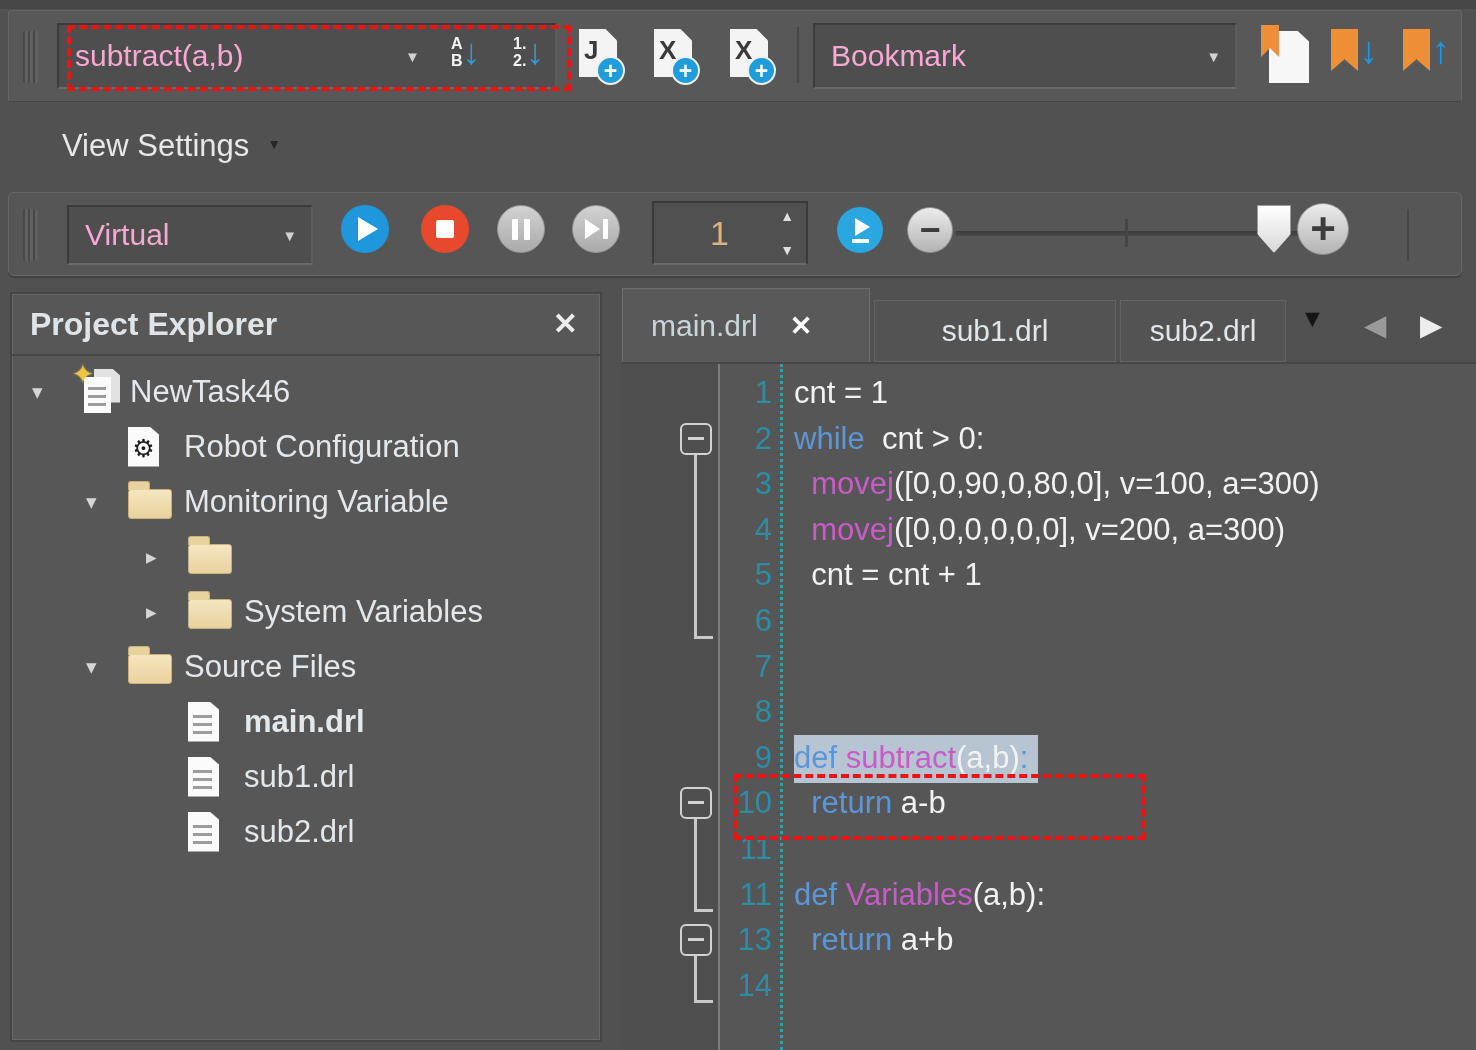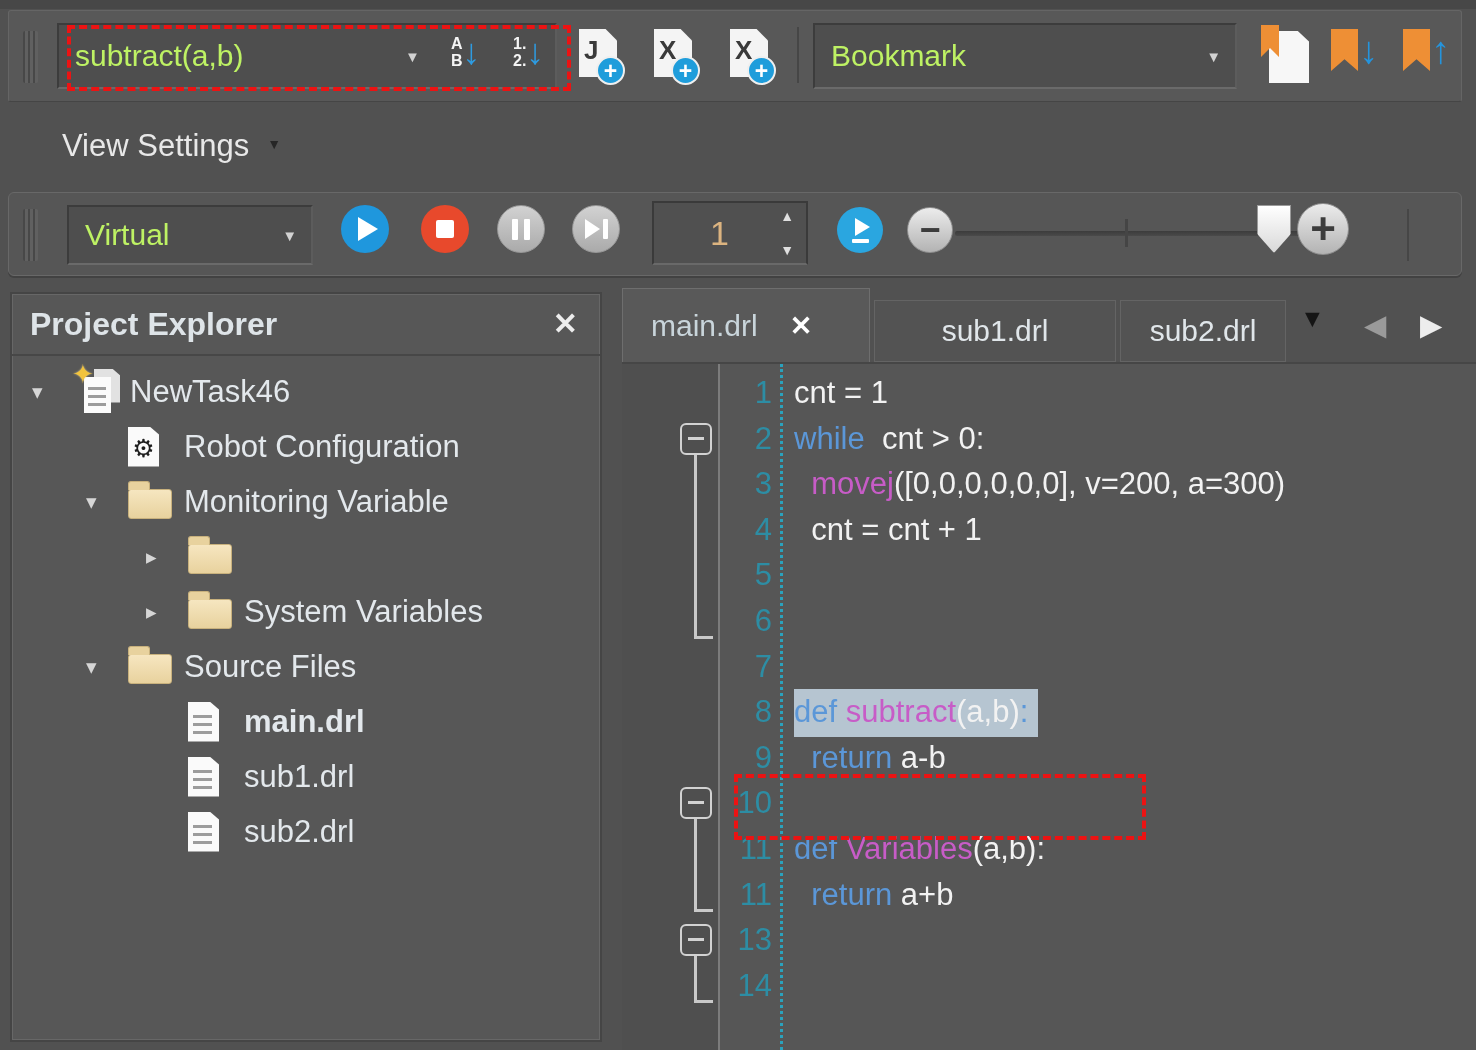--- a/index.html
+++ b/index.html
@@ -9,21 +9,21 @@
     background:#515151;
     font-family:"Liberation Sans", sans-serif;
     color:#e8e8e8;
     -webkit-font-smoothing:antialiased;
   }
   .top-strip { position:absolute; top:0; left:0; right:0; height:9px; background:#474747; }
 
   
   .grip { position:absolute; width:15px; background:repeating-linear-gradient(90deg,#484848 0 2px,#606060 2px 5px); border-radius:2px; }
   .combo { position:absolute; background:#4e4e4e; border:2px solid #3c3c3c; border-bottom-color:#6a6a6a; border-right-color:#5c5c5c; }
-  .combo .val { position:absolute; left:16px; top:50%; transform:translateY(-50%); font-size:30px; color:#bef264; white-space:nowrap; }
+  .combo .val { position:absolute; left:16px; top:50%; transform:translateY(-50%); font-size:30px; color:#f9a8d4; white-space:nowrap; }
   .combo .caret { position:absolute; right:14px; top:50%; transform:translateY(-50%); font-size:15px; color:#d2d2d2; }
   .divider-v { position:absolute; width:2px; background:#464646; }
   .dash-red { position:absolute; border:4px dashed #ec1313; pointer-events:none; z-index:5; }
 
   
   .toolbar1 { position:absolute; left:8px; top:10px; width:1454px; height:92px; background:#585858; border:1px solid #656565; border-bottom-color:#454545; border-radius:3px; }
   .fn-group { left:48px; top:12px; width:500px; height:66px; }
   .fn-group .caret { right:auto; left:346px; }
   .sort { position:absolute; top:7px; display:flex; align-items:center; }
   .sort-az { left:392px; } .sort-12 { left:454px; }
@@ -344,20 +344,21 @@
         <div>9</div>
         <div>10</div>
         <div>11</div>
         <div>11</div>
         <div>13</div>
         <div>14</div>
       </div>
     <div class="codelines" id="codelines">
         <div class="cline"><span class="pl">cnt = 1</span></div>
         <div class="cline"><span class="kw">while</span><span class="pl">  cnt &gt; 0:</span></div>
+        <div class="cline"><span class="pl">  </span><span class="fn">movej</span><span class="pl">([0,0,90,0,80,0], v=100, a=300)</span></div>
         <div class="cline"><span class="pl">  </span><span class="fn">movej</span><span class="pl">([0,0,0,0,0,0], v=200, a=300)</span></div>
         <div class="cline"><span class="pl">  cnt = cnt + 1</span></div>
         <div class="cline"></div>
         <div class="cline"></div>
         <div class="cline"></div>
         <div class="cline"><span class="selbg"><span class="kw">def </span><span class="fn">subtract</span><span class="pl">(a,b)</span><span class="kw">:</span></span></div>
         <div class="cline"><span class="pl">  </span><span class="kw">return</span><span class="pl"> a-b</span></div>
         <div class="cline"></div>
         <div class="cline"><span class="kw">def </span><span class="fn">Variables</span><span class="pl">(a,b):</span></div>
         <div class="cline"><span class="pl">  </span><span class="kw">return</span><span class="pl"> a+b</span></div>

